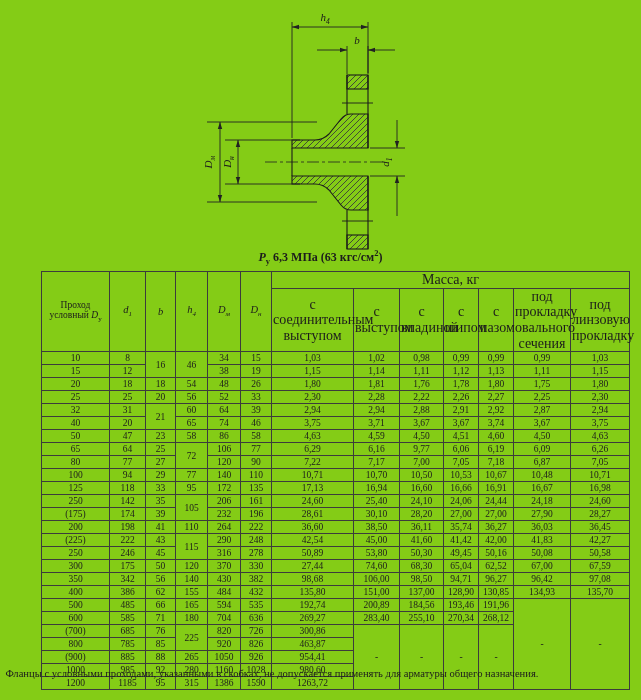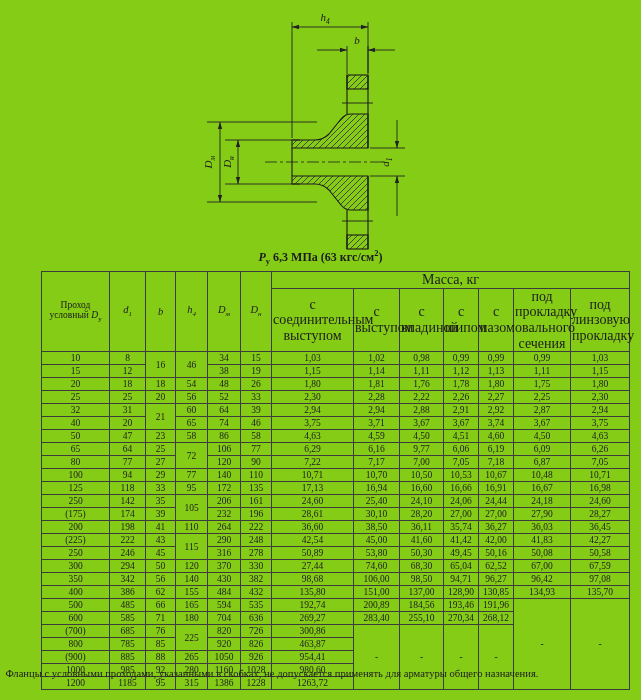--- a/index.html
+++ b/index.html
@@ -379,21 +379,21 @@
           <td>50,89</td>
           <td>53,80</td>
           <td>50,30</td>
           <td>49,45</td>
           <td>50,16</td>
           <td>50,08</td>
           <td>50,58</td>
         </tr>
         <tr>
           <td>300</td>
-          <td>294</td>
+          <td>175</td>
           <td>50</td>
           <td>120</td>
           <td>370</td>
           <td>330</td>
           <td>27,44</td>
           <td>74,60</td>
           <td>68,30</td>
           <td>65,04</td>
           <td>62,52</td>
           <td>67,00</td>
@@ -495,21 +495,21 @@
           <td>1160</td>
           <td>1028</td>
           <td>980,60</td>
         </tr>
         <tr>
           <td>1200</td>
           <td>1185</td>
           <td>95</td>
           <td>315</td>
           <td>1386</td>
-          <td>1228</td>
+          <td>1590</td>
           <td>1263,72</td>
         </tr>
       </tbody>
   </table>
 
   <div class="footnote">Фланцы с условными проходами, указанными в скобках, не допускается применять для арматуры общего назначения.</div>
 
 </div>
 
 </body></html>

